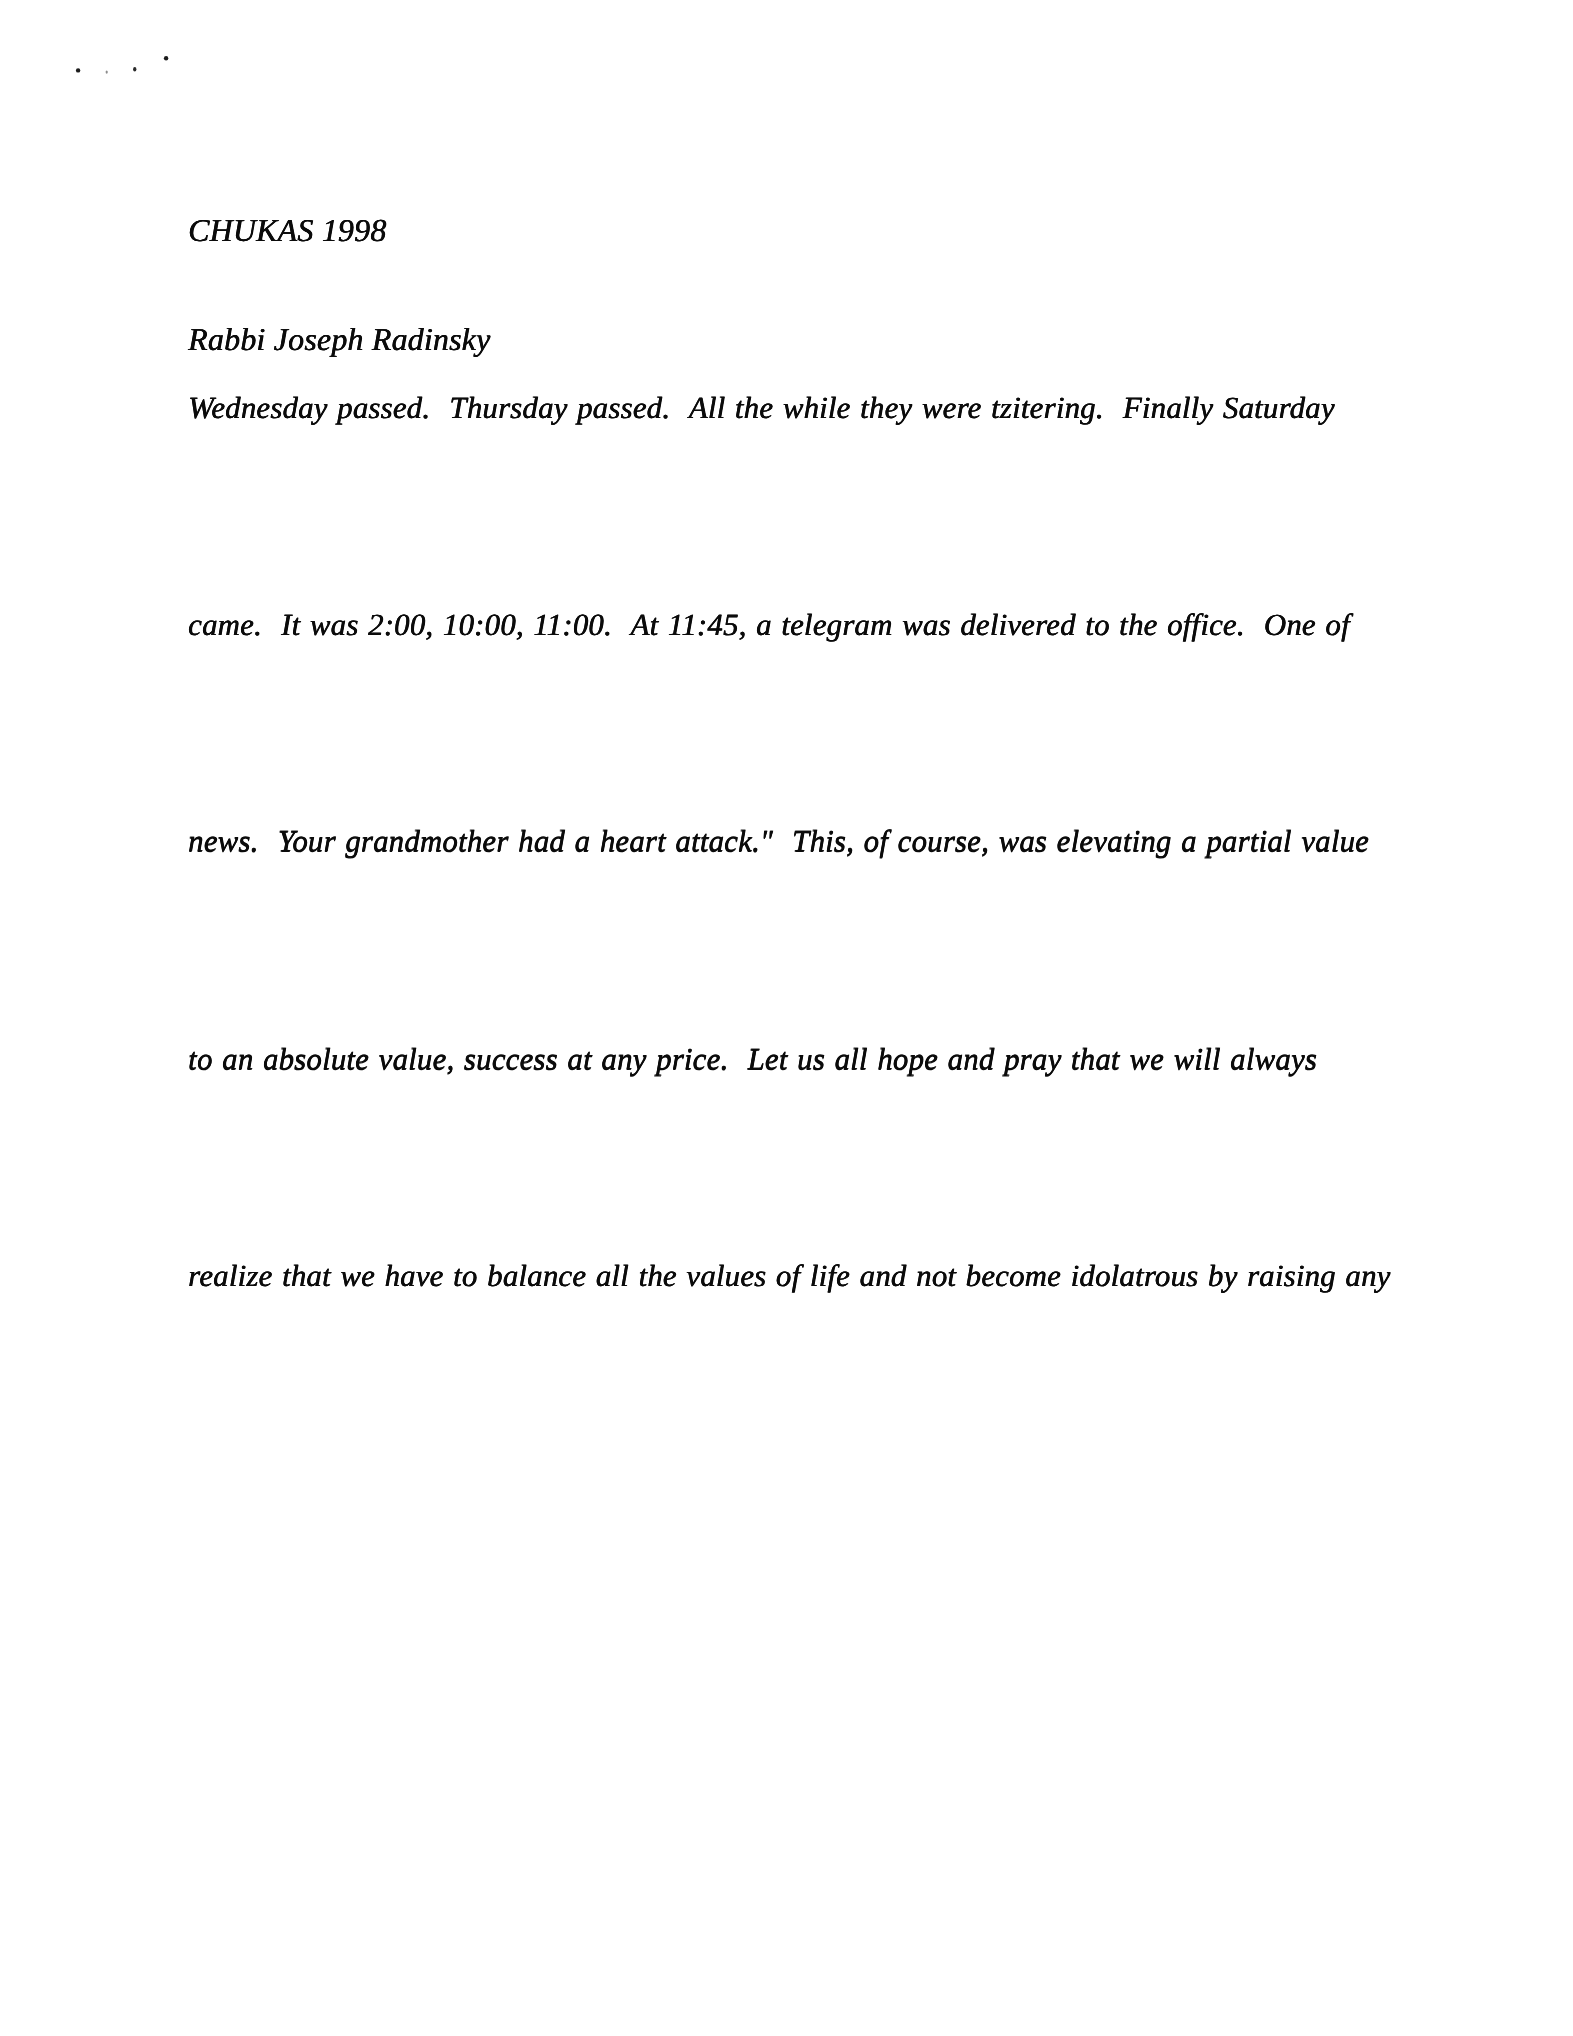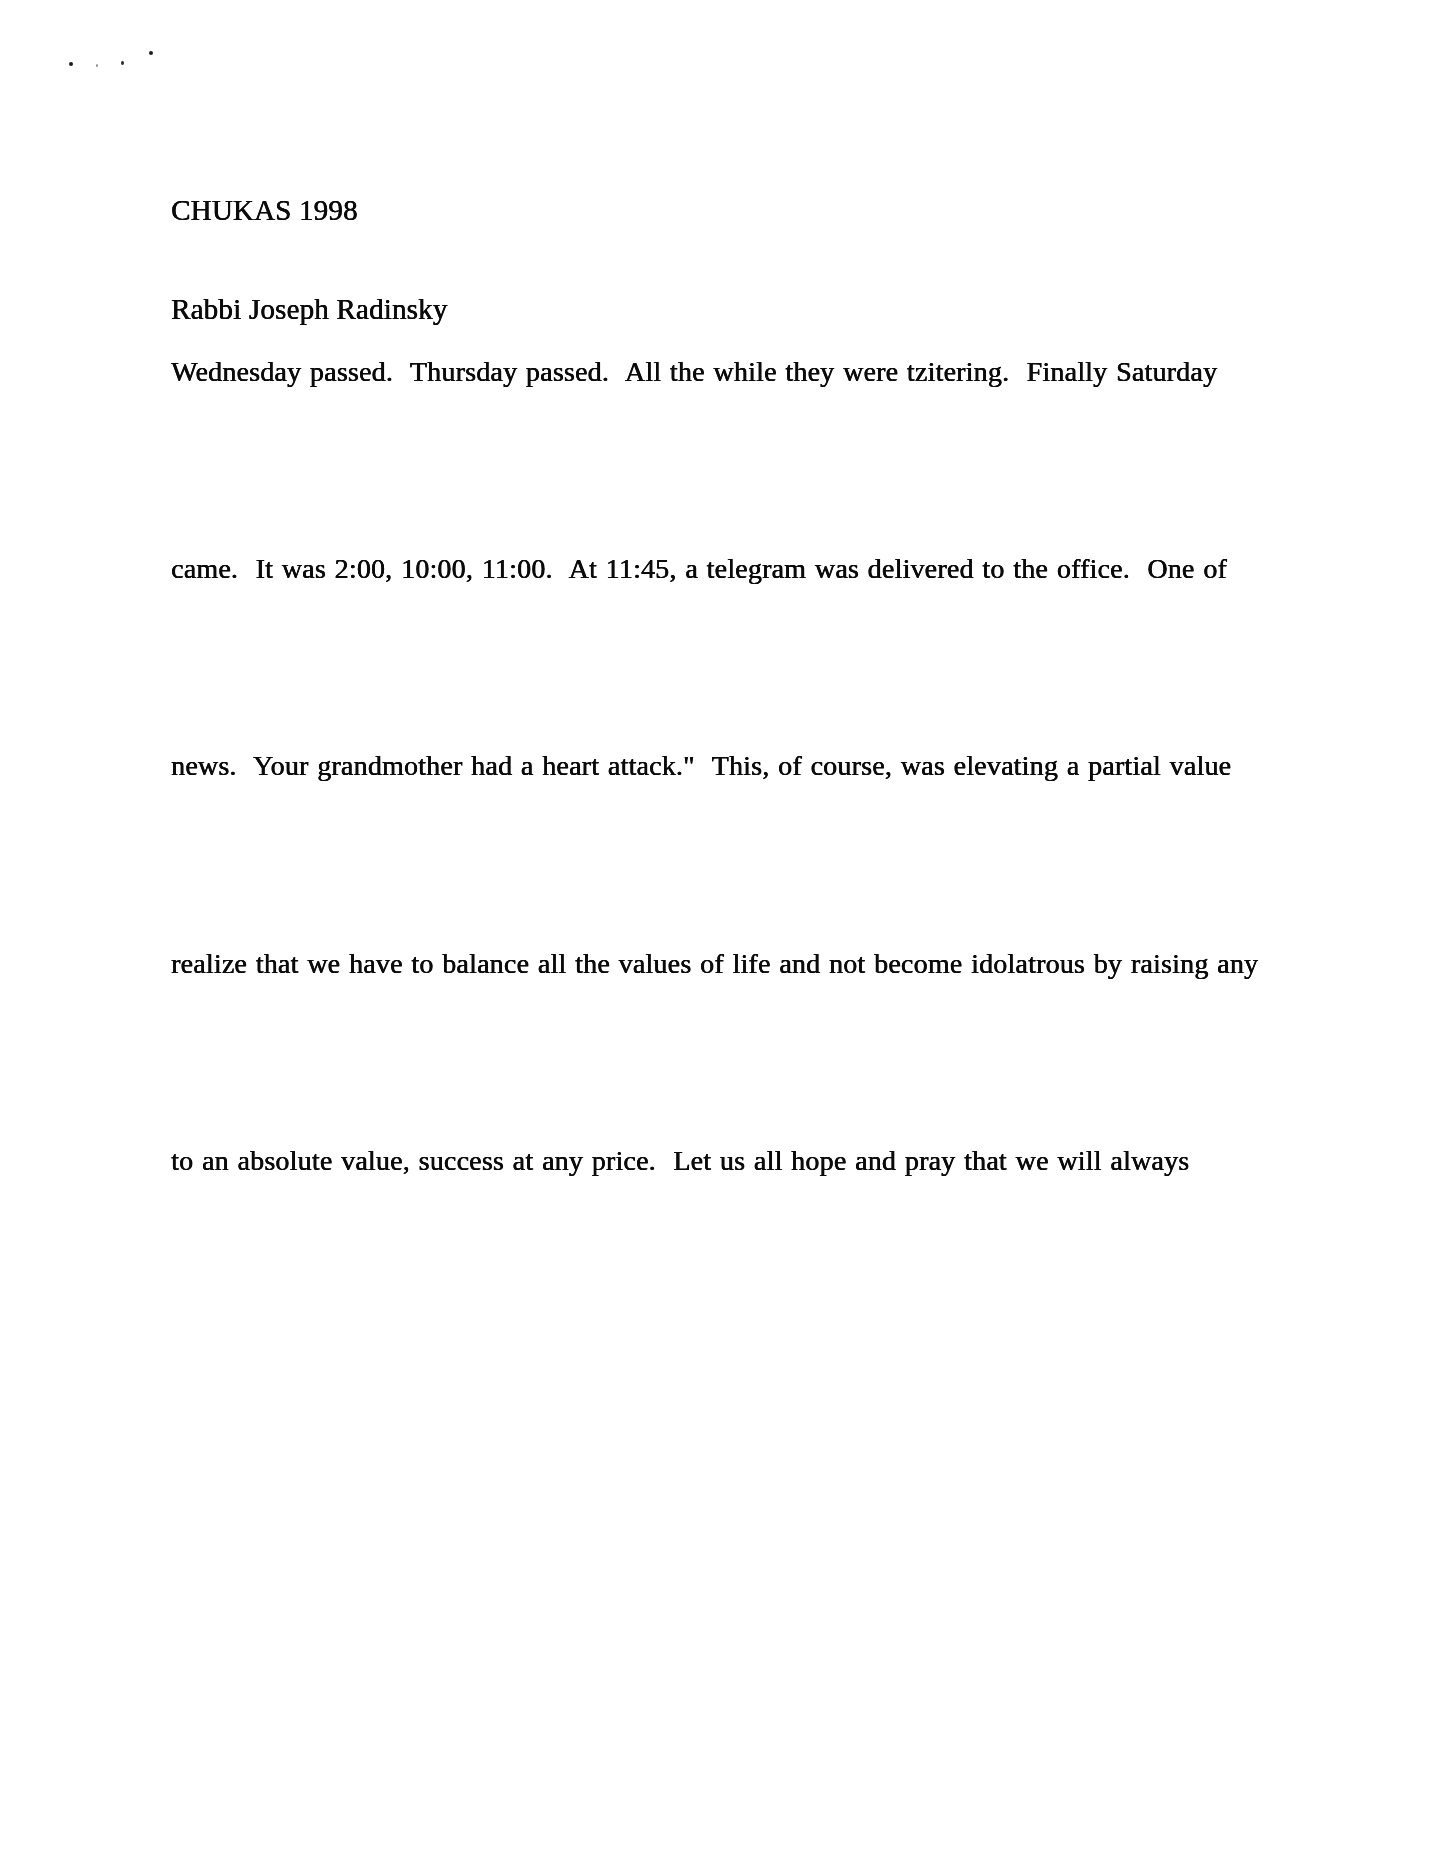--- a/index.html
+++ b/index.html
@@ -8,20 +8,21 @@
     background: #ffffff;
   }
   .page {
     position: relative;
     width: 1430px;
     height: 1432px;
     background: #ffffff;
     overflow: hidden;
     font-family: "Liberation Serif", "DejaVu Serif", serif;
     color: #0b0b0b;
+    font-style: italic;
   }
   
   .scan-text {
     text-shadow: 0.45px 0 0 currentColor, 0 0.3px 0 currentColor;
     letter-spacing: 0.2px;
   }
   .doc-header {
     position: absolute;
     left: 171px;
     top: 128px;
@@ -85,22 +86,22 @@
 
   <div class="doc-header scan-text">
     <div>CHUKAS 1998</div>
     <div>Rabbi Joseph Radinsky</div>
   </div>
 
   <div class="doc-body scan-text">
     <div class="body-line">Wednesday passed.  Thursday passed.  All the while they were tzitering.  Finally Saturday</div>
     <div class="body-line">came.  It was 2:00, 10:00, 11:00.  At 11:45, a telegram was delivered to the office.  One of</div>
     <div class="body-line">news.  Your grandmother had a heart attack."  This, of course, was elevating a partial value</div>
+    <div class="body-line">to an absolute value, success at any price.  Let us all hope and pray that we will always</div>
     <div class="body-line">realize that we have to balance all the values of life and not become idolatrous by raising any</div>
-    <div class="body-line">to an absolute value, success at any price.  Let us all hope and pray that we will always</div>
     
     
   </div>
 
   <span class="stray-dot"></span>
   <span class="stray-dash"></span>
 
   <div class="page-number scan-text">5</div>
 
 </div>

